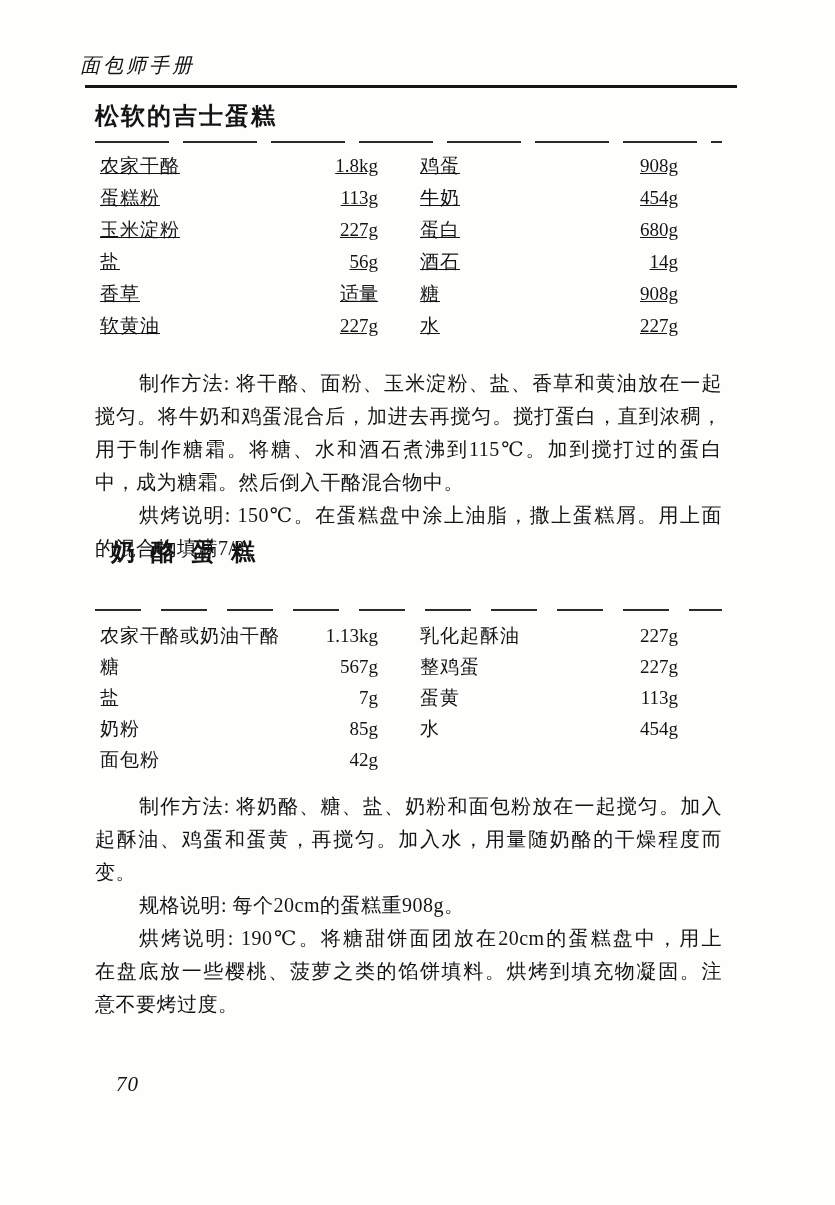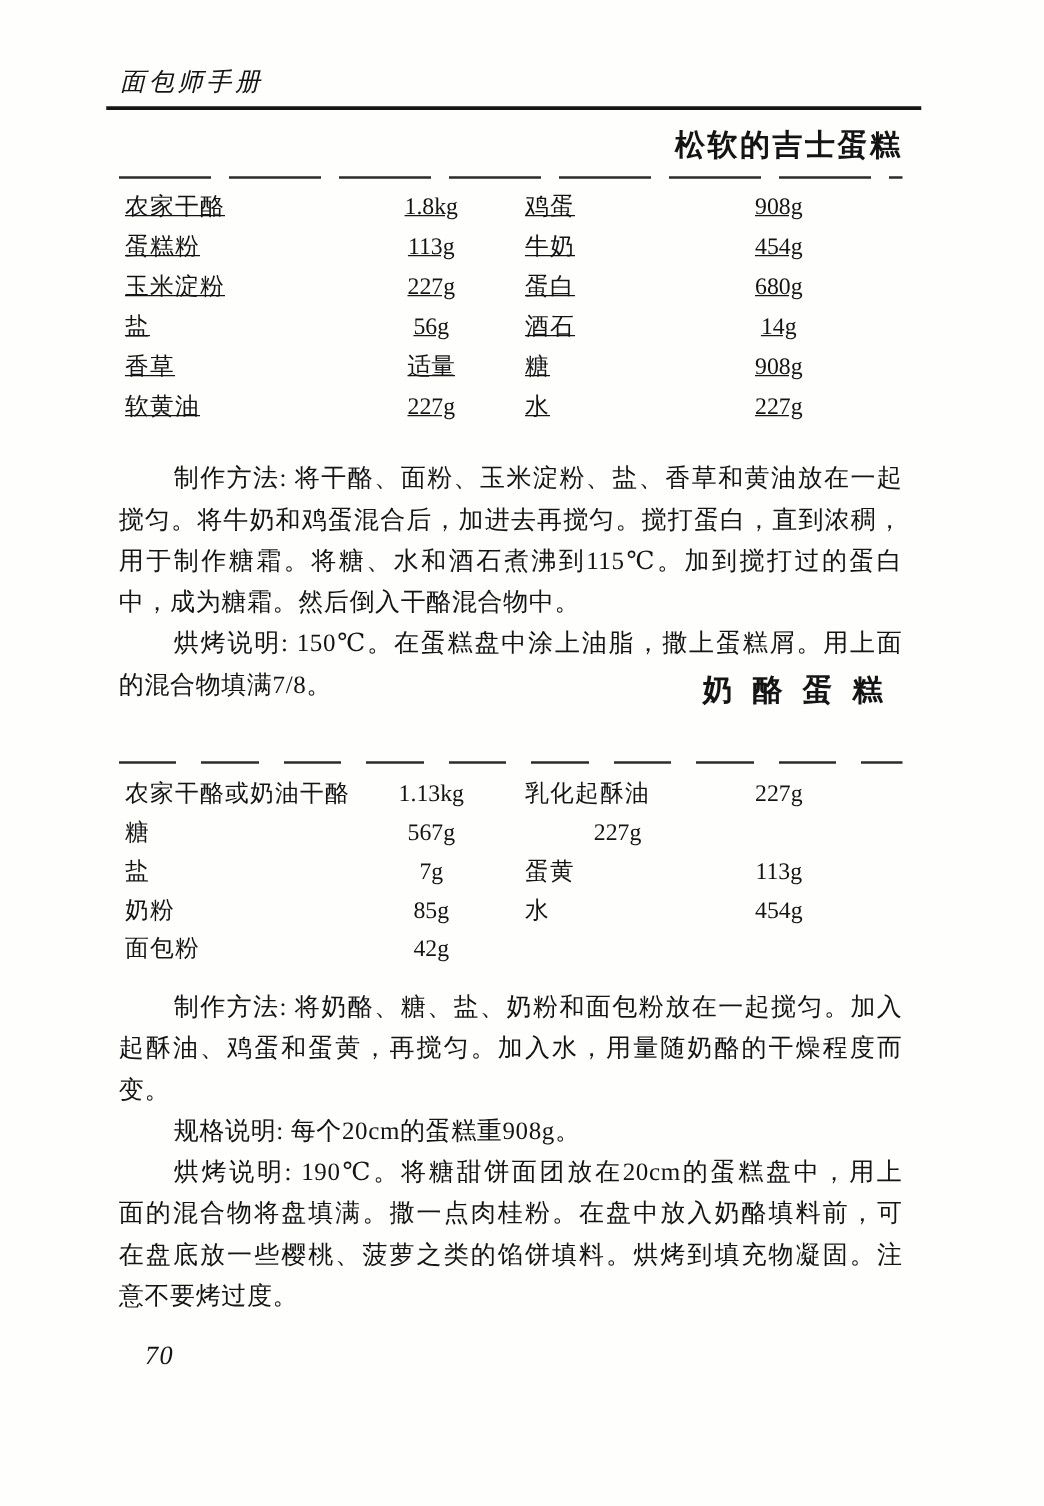--- a/index.html
+++ b/index.html
@@ -7,49 +7,49 @@
   body {
     background:#ffffff;
     font-family:"Liberation Serif","DejaVu Serif",serif;
     color:#141414;
   }
   .page {
     position:relative; width:835px; height:1205px;
     background:#fefefd; overflow:hidden;
   }
   .running-header {
-    position:absolute; left:96px; top:52px;
+    position:absolute; left:80px; top:52px;
     font-size:20px; font-style:italic; letter-spacing:3px;
   }
   .header-rule {
     position:absolute; left:85px; top:85px; width:652px; height:3px;
     background:#161616;
   }
   .recipe-title {
-    position:absolute; left:95px; width:627px; text-align:right;
+    position:absolute; left:95px; width:627px; text-align:left;
     font-size:24px; font-weight:bold; letter-spacing:2px;
   }
   .recipe-title.spaced { letter-spacing:16px; text-indent:16px; }
   .broken-rule {
     position:absolute; left:95px; width:627px; height:2px;
     background:repeating-linear-gradient(90deg,#2c2c2c 0 74px,transparent 74px 88px);
   }
   .broken-rule.dashy {
     background:repeating-linear-gradient(90deg,#2c2c2c 0 46px,transparent 46px 66px);
   }
   .ing-table { position:absolute; left:100px; width:578px; }
   .ing-row {
     display:grid;
     grid-template-columns:212px 66px 42px 148px 1fr;
     align-items:baseline;
   }
   .t1 .ing-row { height:32px; line-height:32px;text-decoration:underline; }
   .t2 .ing-row { height:31px; line-height:31px; }
   .ing-name { font-size:19px; letter-spacing:1px; white-space:nowrap; }
-  .ing-qty  { font-size:19px; text-align:center; white-space:nowrap; }
+  .ing-qty  { font-size:19px; text-align:right; white-space:nowrap; }
   .para { position:absolute; left:95px; width:627px; }
   .pline {
     font-size:20px; line-height:33px; height:33px;
     letter-spacing:0.5px; white-space:nowrap;
     text-align:justify; text-align-last:justify;
   }
   .pline.end { text-align-last:left; }
   .pline.indent { text-indent:44px; }
   .page-number {
     position:absolute; left:116px; top:1072px;
@@ -129,20 +129,21 @@
       <span class="ing-name">农家干酪或奶油干酪</span>
       <span class="ing-qty">1.13kg</span>
       <span></span>
       <span class="ing-name">乳化起酥油</span>
       <span class="ing-qty">227g</span>
     </div>
     <div class="ing-row">
       <span class="ing-name">糖</span>
       <span class="ing-qty">567g</span>
       <span></span>
+      <span class="ing-name">整鸡蛋</span>
       <span class="ing-qty">227g</span>
     </div>
     <div class="ing-row">
       <span class="ing-name">盐</span>
       <span class="ing-qty">7g</span>
       <span></span>
       <span class="ing-name">蛋黄</span>
       <span class="ing-qty">113g</span>
     </div>
     <div class="ing-row">
@@ -160,20 +161,19 @@
       <span class="ing-qty"></span>
     </div>
   </div>
 
   <div class="para" style="top:790px;">
     <div class="pline indent">制作方法: 将奶酪、糖、盐、奶粉和面包粉放在一起搅匀。加入</div>
     <div class="pline">起酥油、鸡蛋和蛋黄，再搅匀。加入水，用量随奶酪的干燥程度而</div>
     <div class="pline end">变。</div>
     <div class="pline indent end">规格说明: 每个20cm的蛋糕重908g。</div>
     <div class="pline indent">烘烤说明: 190℃。将糖甜饼面团放在20cm的蛋糕盘中，用上</div>
-    <div class="pline">面的混合物将盘填满。撒一点肉桂粉。在盘中放入奶酪填料前，可</div>
     <div class="pline">在盘底放一些樱桃、菠萝之类的馅饼填料。烘烤到填充物凝固。注</div>
     <div class="pline end">意不要烤过度。</div>
   </div>
 
   <div class="page-number">70</div>
 
 </div>
 
 </body></html>

